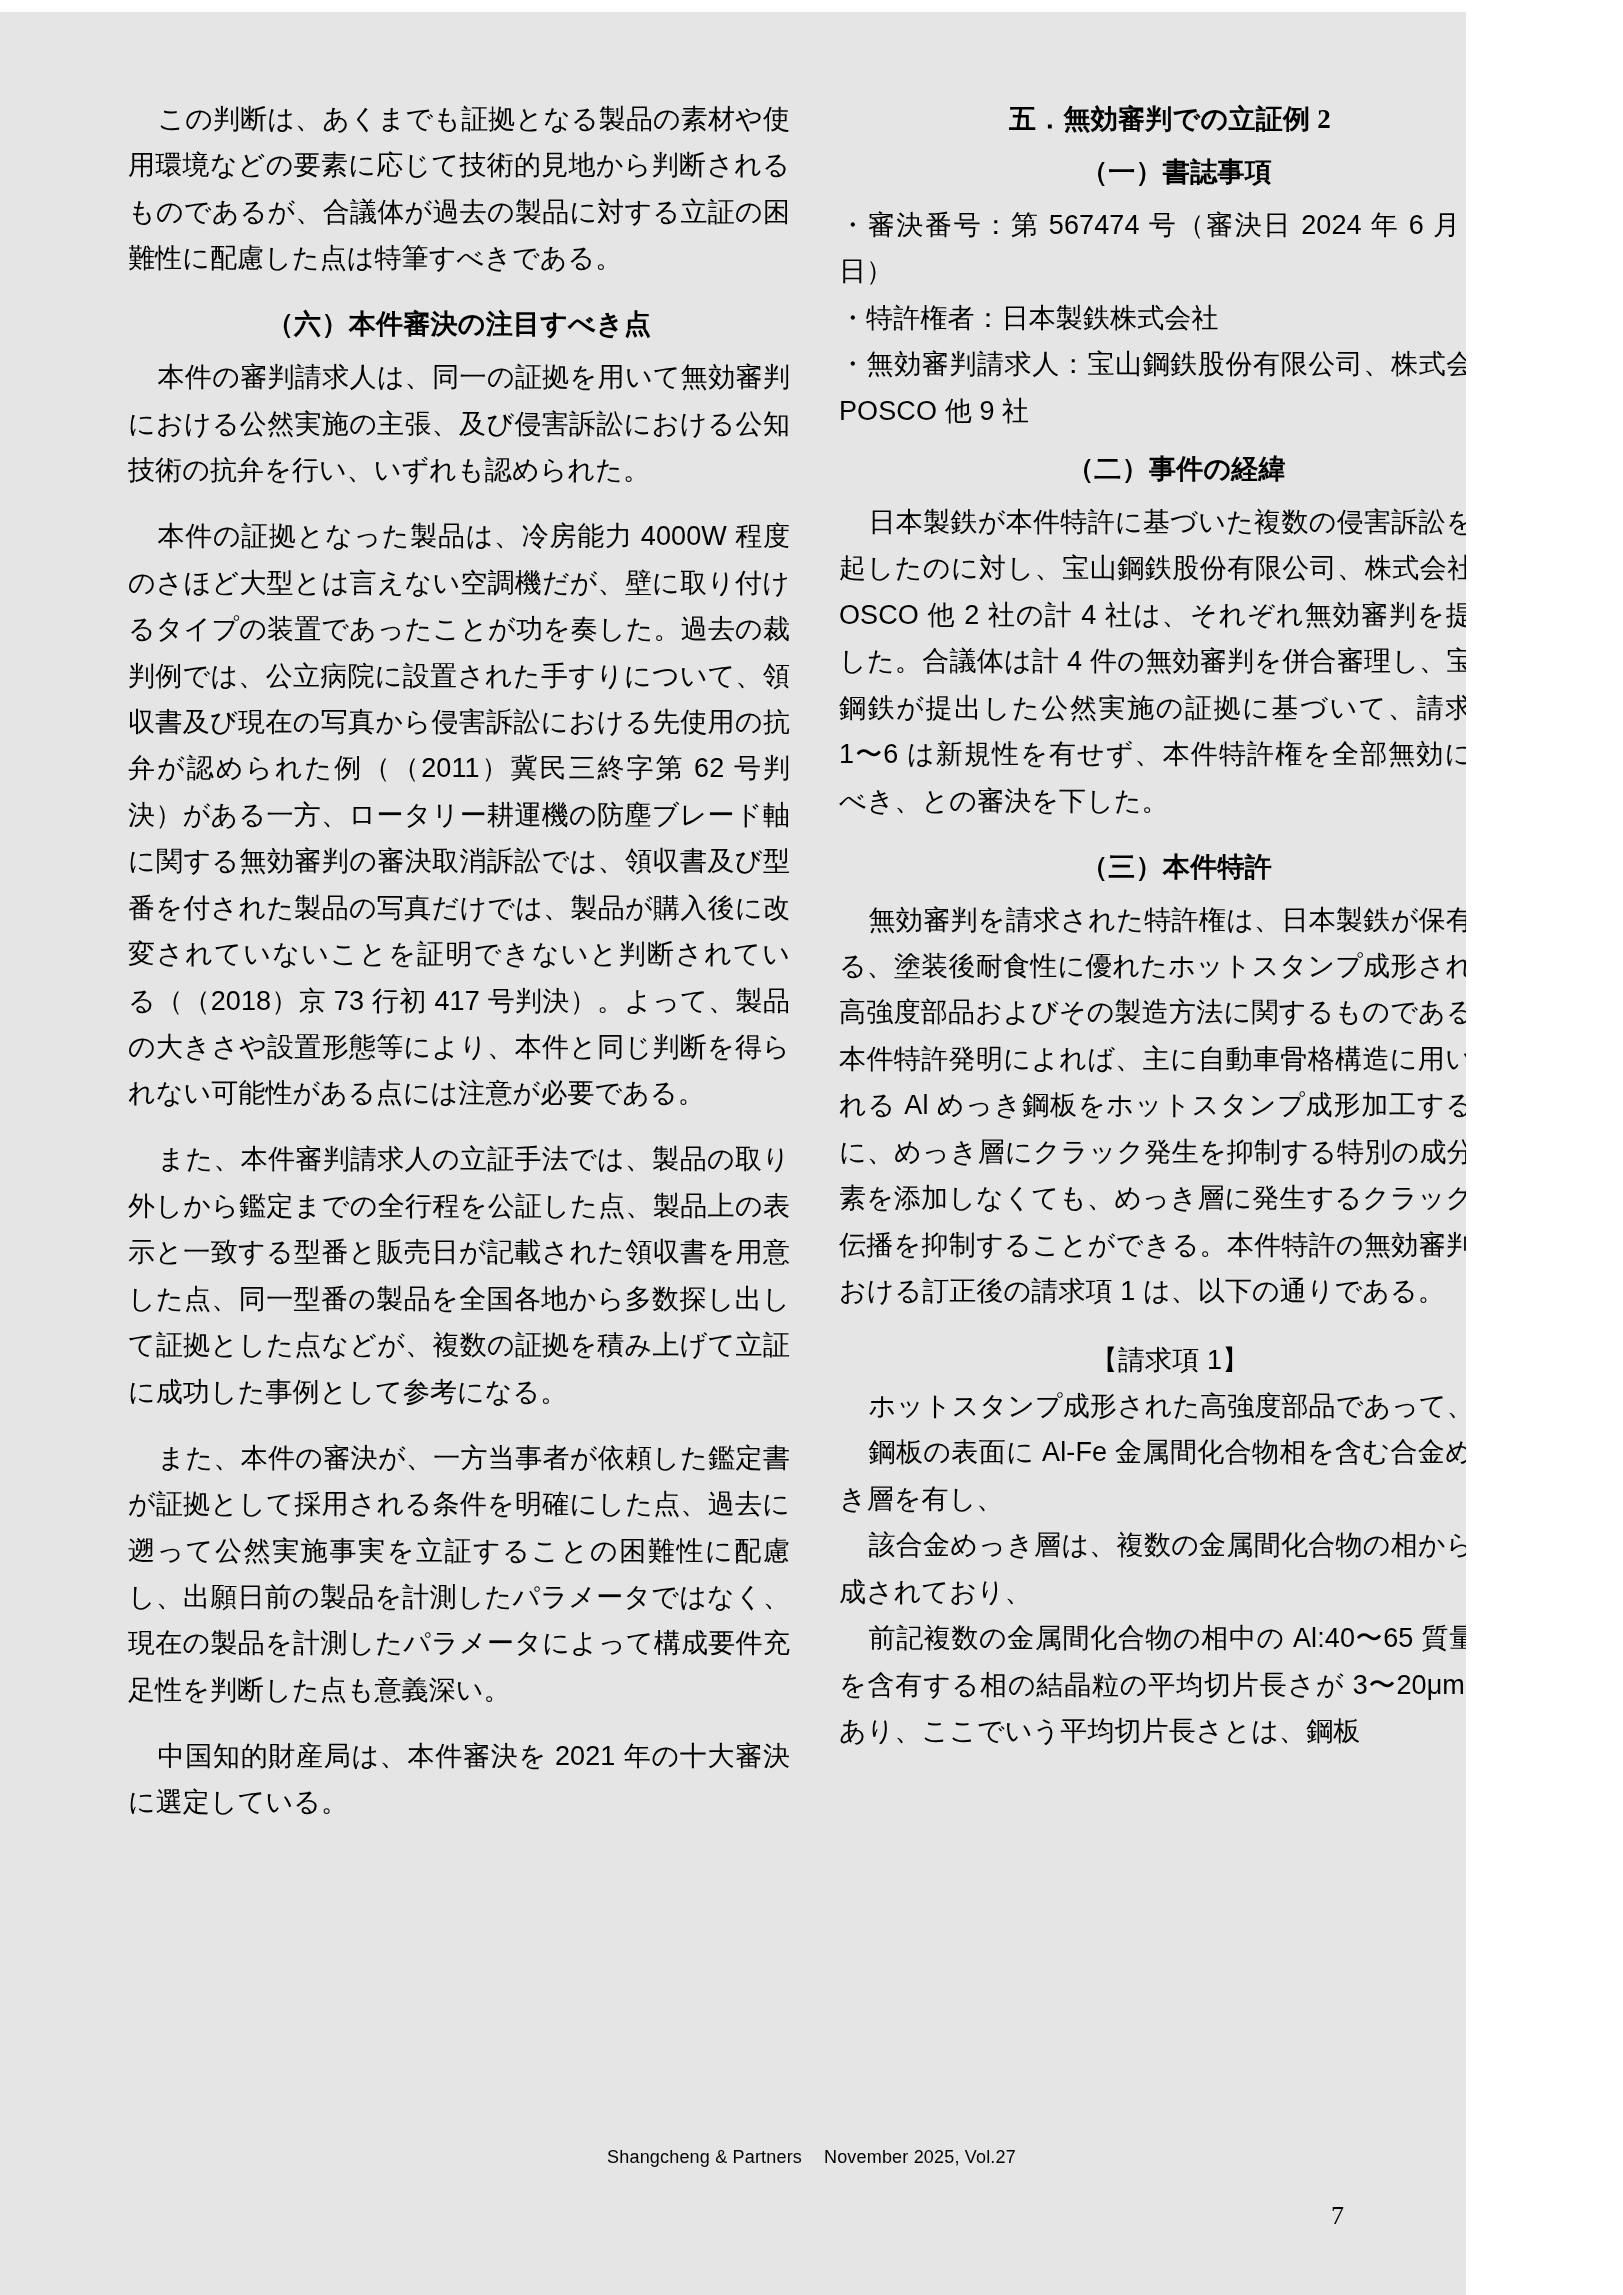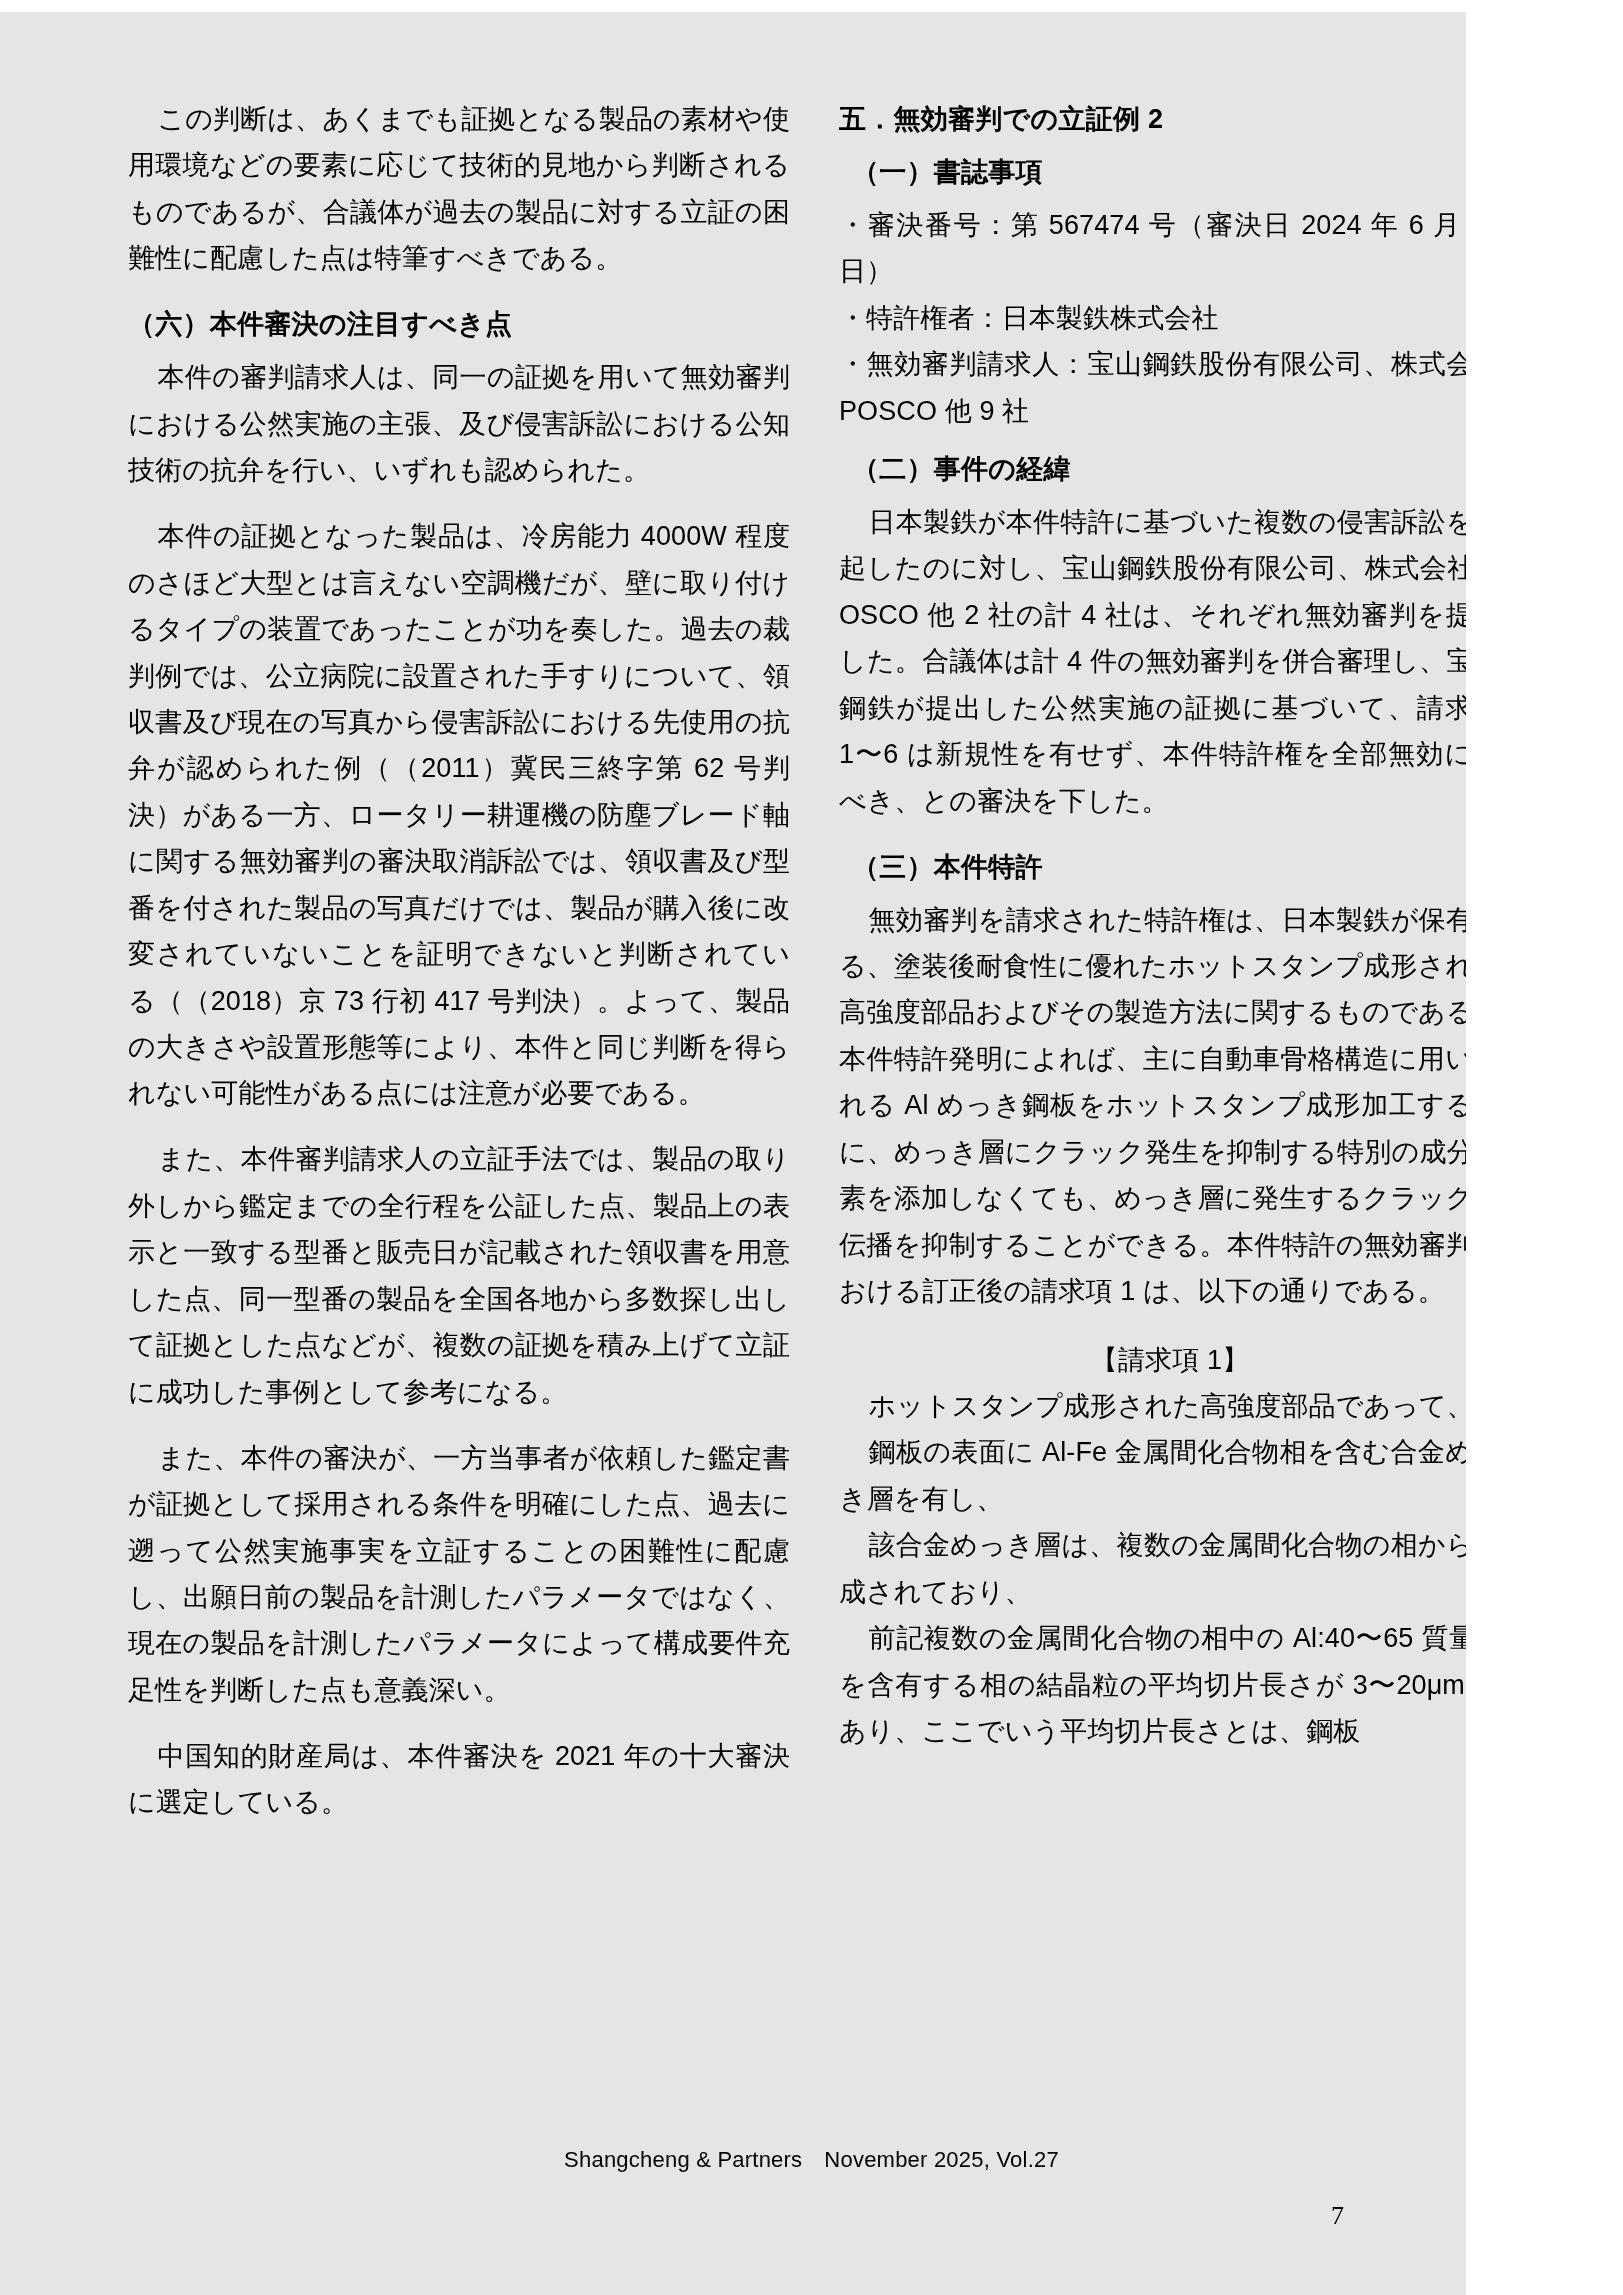--- a/index.html
+++ b/index.html
@@ -61,24 +61,25 @@
   }
 
   .para {
     text-indent: 29.5px;
     margin-bottom: 19.6px;
   }
 
   .heading {
     font-weight: bold;
     text-indent: 0;
-    text-align: left;
+    text-align: center;
     margin-top: 17px;
     margin-bottom: 6.5px;
     letter-spacing: 0.01em;
+    font-family: Liberation Serif, serif;
   }
   .heading.sub {
     margin-top: 2.6px;
     padding-left: 13px;
   }
   .heading.top {
     margin-top: 0;
   }
   .heading.indent {
     padding-left: 13px;
@@ -102,21 +103,21 @@
     margin-bottom: 0;
   }
 
   
   .footer {
     position: absolute;
     left: 0;
     top: 2135px;
     width: 1623px;
     text-align: center;
-    font-size: 22px;
+    font-size: 18px;
     line-height: 1.2;
     color: #000000;
   }
   .footer .pub { letter-spacing: 0.01em; }
   .footer .sep { display: inline-block; width: 22px; }
 
   .page-number {
     position: absolute;
     right: 122px;
     top: 2191px;

